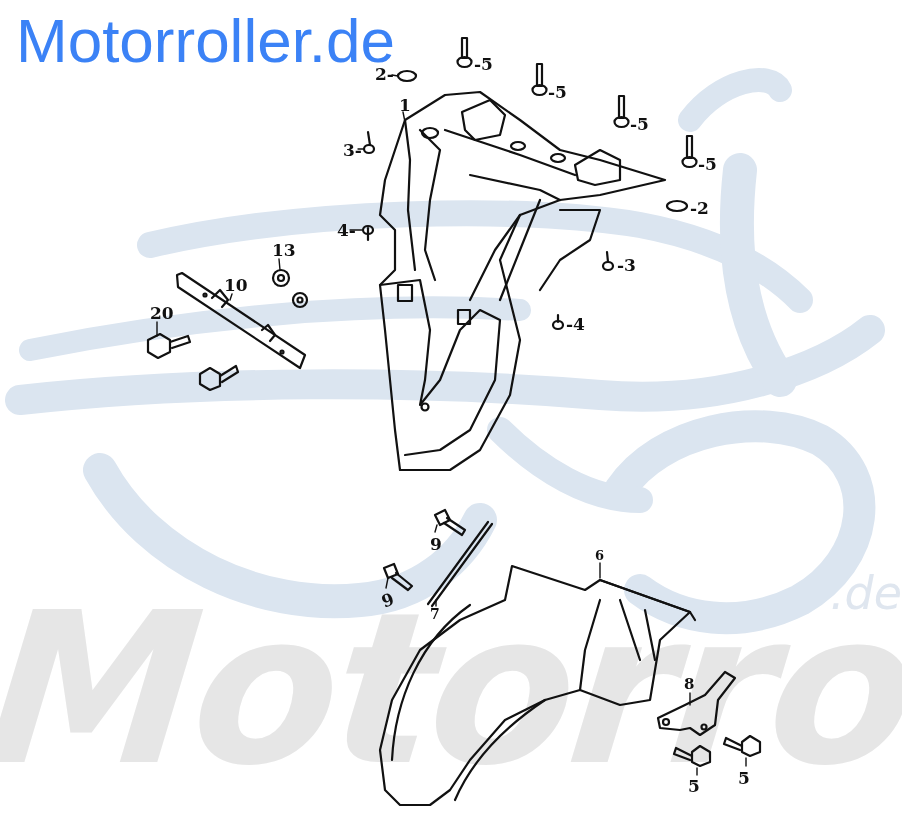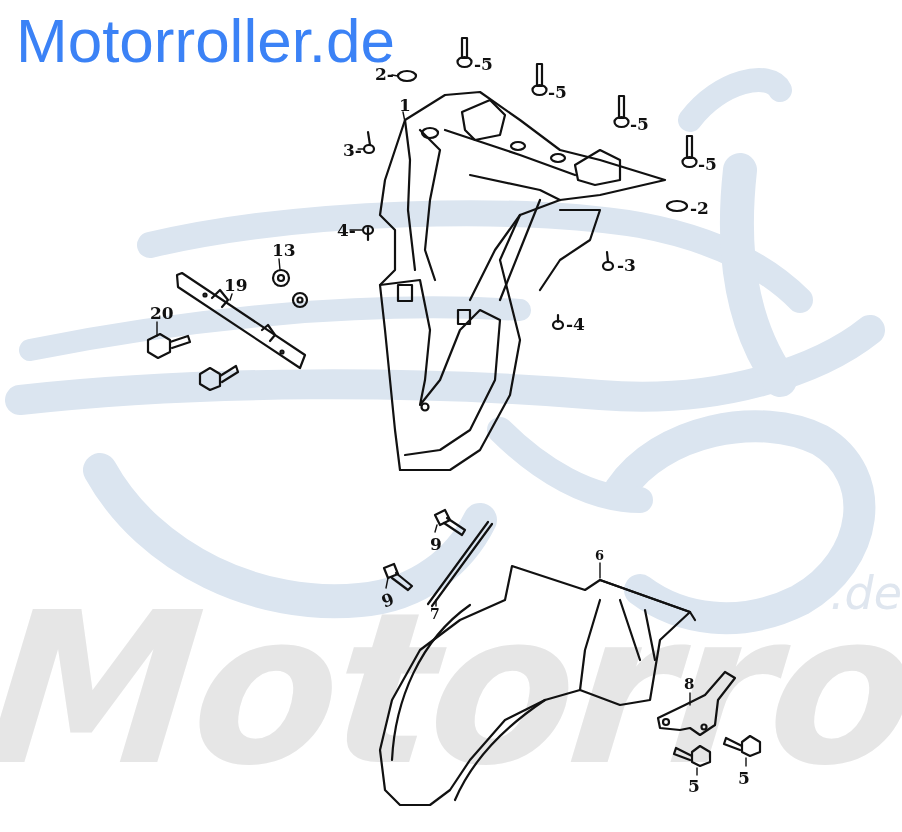--- a/index.html
+++ b/index.html
@@ -174,16 +174,16 @@
   <div class="lbl" style="left:548px;top:84px;">-5</div>
   <div class="lbl" style="left:630px;top:116px;">-5</div>
   <div class="lbl" style="left:698px;top:156px;">-5</div>
   <div class="lbl" style="left:688px;top:778px;">5</div>
   <div class="lbl" style="left:738px;top:770px;">5</div>
   <div class="lbl" style="left:595px;top:549px;font-size:13px;">6</div>
   <div class="lbl" style="left:430px;top:607px;font-size:14px;">7</div>
   <div class="lbl" style="left:684px;top:677px;font-size:15px;">8</div>
   <div class="lbl" style="left:430px;top:536px;">9</div>
   <div class="lbl" style="left:382px;top:592px;transform:rotate(-20deg);">9</div>
-  <div class="lbl" style="left:224px;top:277px;">19</div>
+  <div class="lbl" style="left:224px;top:277px;">10</div>
   <div class="lbl" style="left:150px;top:305px;">20</div>
   <div class="lbl" style="left:272px;top:242px;">13</div>
 </div>
 
 </body></html>

